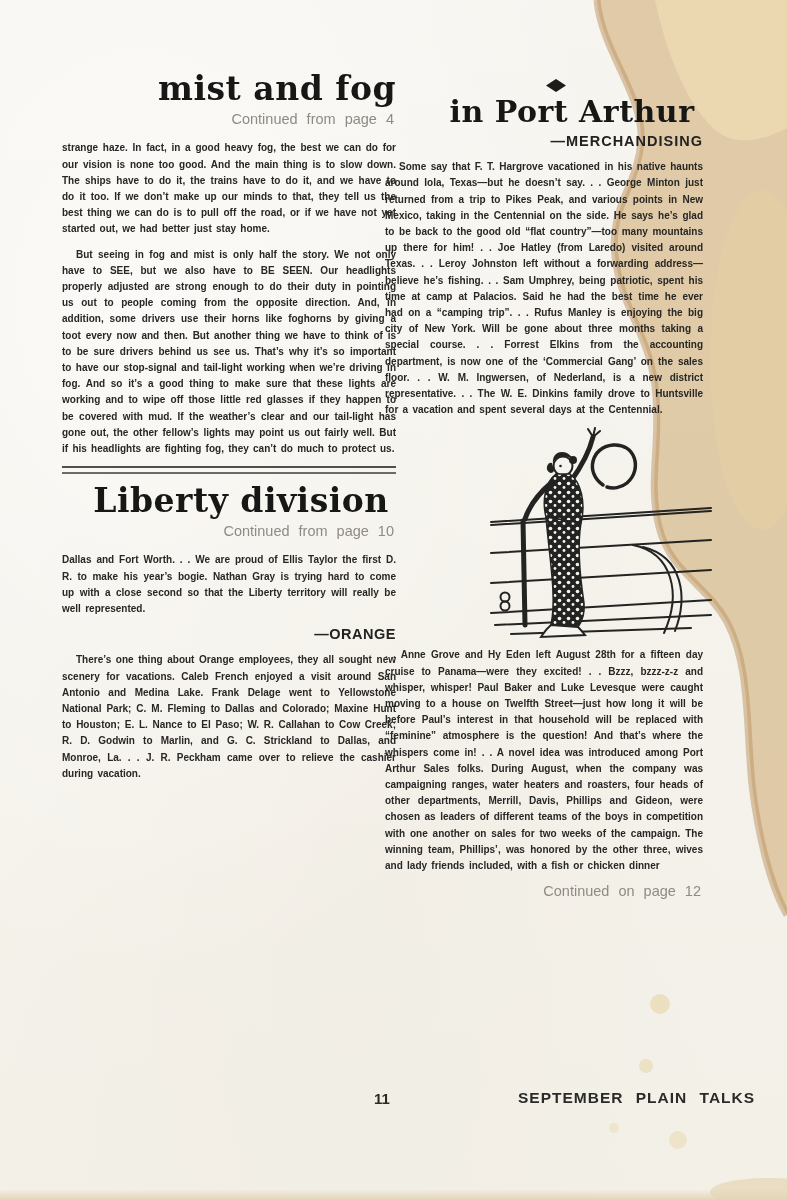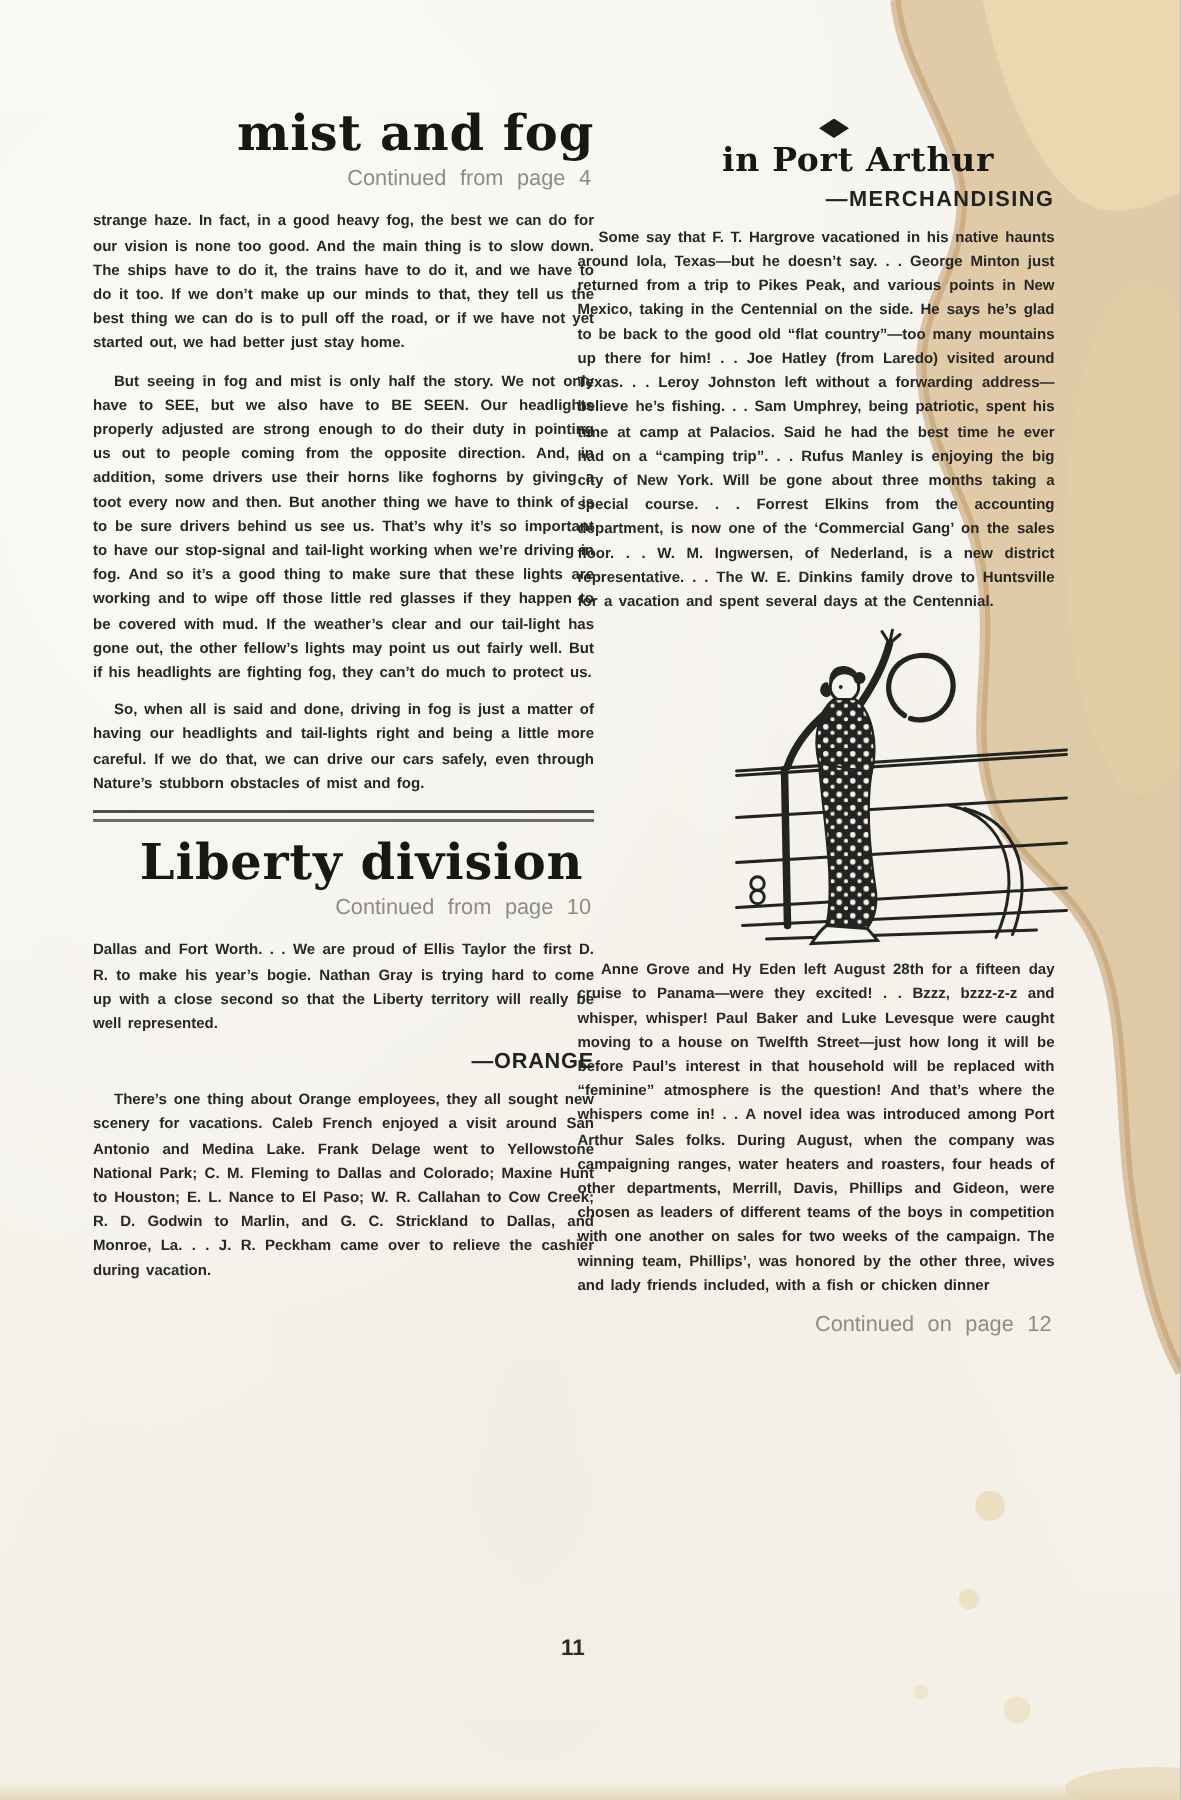--- a/index.html
+++ b/index.html
@@ -17,21 +17,21 @@
     background:linear-gradient(rgba(230,216,186,0), #e3d5b6);}
   .col{position:absolute;}
   .col-left{left:62px;top:72px;width:334px;}
   .col-right{left:385px;top:74px;width:318px;}
   .title{
     font-family:"DejaVu Serif", serif;font-weight:bold;color:#171716;
     font-size:33px;line-height:1.04;text-align:center;margin:0;letter-spacing:.5px;
   }
   .t-nudge1{padding-left:26px;text-align:right;}
   .t-nudge2{padding-left:24px;}
-  .t-nudge3{padding-left:56px;font-size:22px;}
+  .t-nudge3{padding-left:56px;font-size:30px;}
   .continued{
     text-align:right;color:#8e8b83;font-size:14.5px;font-weight:400;
     word-spacing:5px;margin:5px 2px 13px 0;
   }
   .body{
     font-size:10px;line-height:16.2px;font-weight:700;color:#272725;
     text-align:justify;margin:0 0 9px 0;word-spacing:1.5px;
   }
   .ind{text-indent:14px;}
   .byline{
@@ -73,21 +73,20 @@
     <ellipse cx="770" cy="1192" rx="60" ry="14" fill="#ddc696" opacity="0.45"></ellipse>
   </svg>
 
   <div class="col col-left">
 
     <section>
       <h1 class="title t-nudge1">mist and fog</h1>
       <div class="continued">Continued from page 4</div>
       <p class="body">strange haze. In fact, in a good heavy fog, the best we can do for our vision is none too good. And the main thing is to slow down. The ships have to do it, the trains have to do it, and we have to do it too. If we don’t make up our minds to that, they tell us the best thing we can do is to pull off the road, or if we have not yet started out, we had better just stay home.</p>
       <p class="body ind">But seeing in fog and mist is only half the story.  We not only have to SEE, but we also have to BE SEEN.  Our headlights properly adjusted are strong enough to do their duty in pointing us out to people coming from the opposite direction.  And, in addition, some drivers use their horns like foghorns by giving a toot every now and then. But another thing we have to think of is to be sure drivers behind us see us. That’s why it’s so important to have our stop-signal and tail-light working when we’re driving in fog. And so it’s a good thing to make sure that these lights are working and to wipe off those little red glasses if they happen to be covered with mud. If the weather’s clear and our tail-light has gone out, the other fellow’s lights may point us out fairly well. But if his headlights are fighting fog, they can’t do much to protect us.</p>
-      <p class="body ind">So, when all is said and done, driving in fog is just a matter of having our headlights and tail-lights right and being a little more careful. If we do that, we can drive our cars safely, even through Nature’s stubborn obstacles of mist and fog.</p>
     </section>
 
     <div class="double-rule"></div>
 
     <section>
       <h1 class="title t-nudge2">Liberty division</h1>
       <div class="continued">Continued from page 10</div>
       <p class="body">Dallas and Fort Worth. . . We are proud of Ellis Taylor the first D. R. to make his year’s bogie. Nathan Gray is trying hard to come up with a close second so that the Liberty territory will really be well represented.</p>
       <div class="byline">—ORANGE</div>
       <p class="body ind">There’s one thing about Orange employees, they all sought new scenery for vacations. Caleb French enjoyed a visit around San Antonio and Medina Lake. Frank Delage went to Yellowstone National Park; C. M. Fleming to Dallas and Colorado; Maxine Hunt to Houston; E. L. Nance to El Paso; W. R. Callahan to Cow Creek; R. D. Godwin to Marlin, and G. C. Strickland to Dallas, and Monroe, La. . . J. R. Peckham came over to relieve the cashier during vacation.</p>
@@ -155,15 +154,16 @@
           </g>
         </svg>
       </div>
 
       <p class="body">. . Anne Grove and Hy Eden left August 28th for a fifteen day cruise to Panama—were they excited! . . Bzzz, bzzz-z-z and whisper, whisper! Paul Baker and Luke Levesque were caught moving to a house on Twelfth Street—just how long it will be before Paul’s interest in that household will be replaced with “feminine” atmosphere is the question! And that’s where the whispers come in! . . A novel idea was introduced among Port Arthur Sales folks. During August, when the company was campaigning ranges, water heaters and roasters, four heads of other departments, Merrill, Davis, Phillips and Gideon, were chosen as leaders of different teams of the boys in competition with one another on sales for two weeks of the campaign. The winning team, Phillips’, was honored by the other three, wives and lady friends included, with a fish or chicken dinner</p>
       <div class="continued" style="margin-top:0;">Continued on page 12</div>
     </section>
   </div>
 
   <div class="footer-num">11</div>
+  <div class="footer-pub">SEPTEMBER PLAIN TALKS</div>
 
   <div class="bottom-edge"></div>
 </div>
 
 </body></html>

